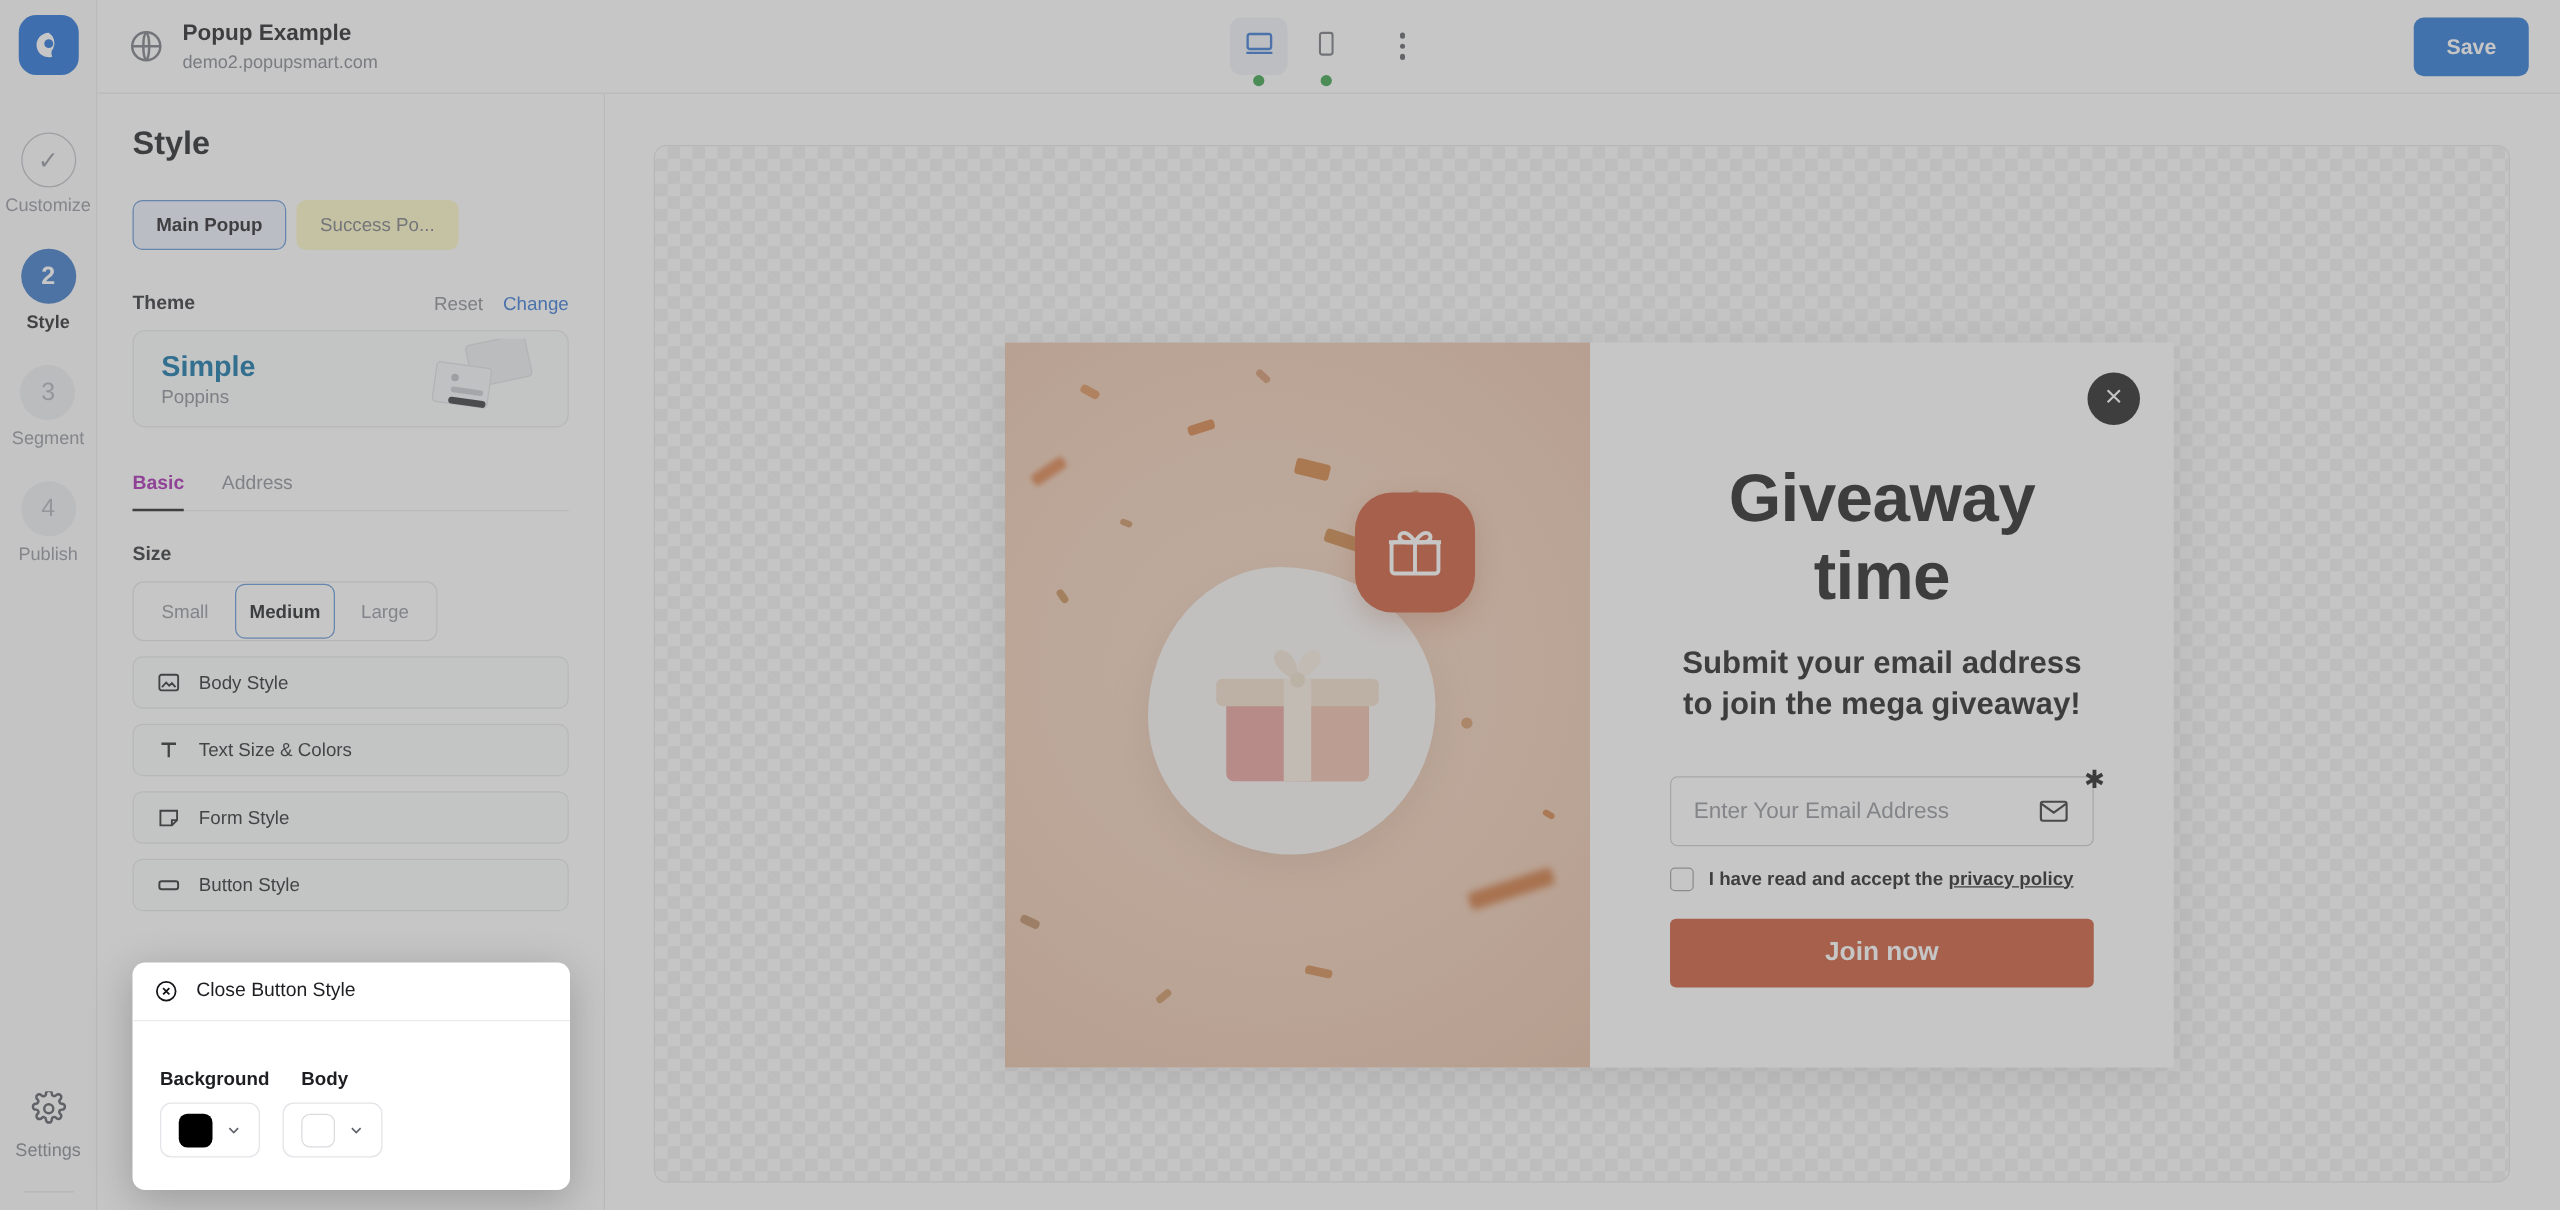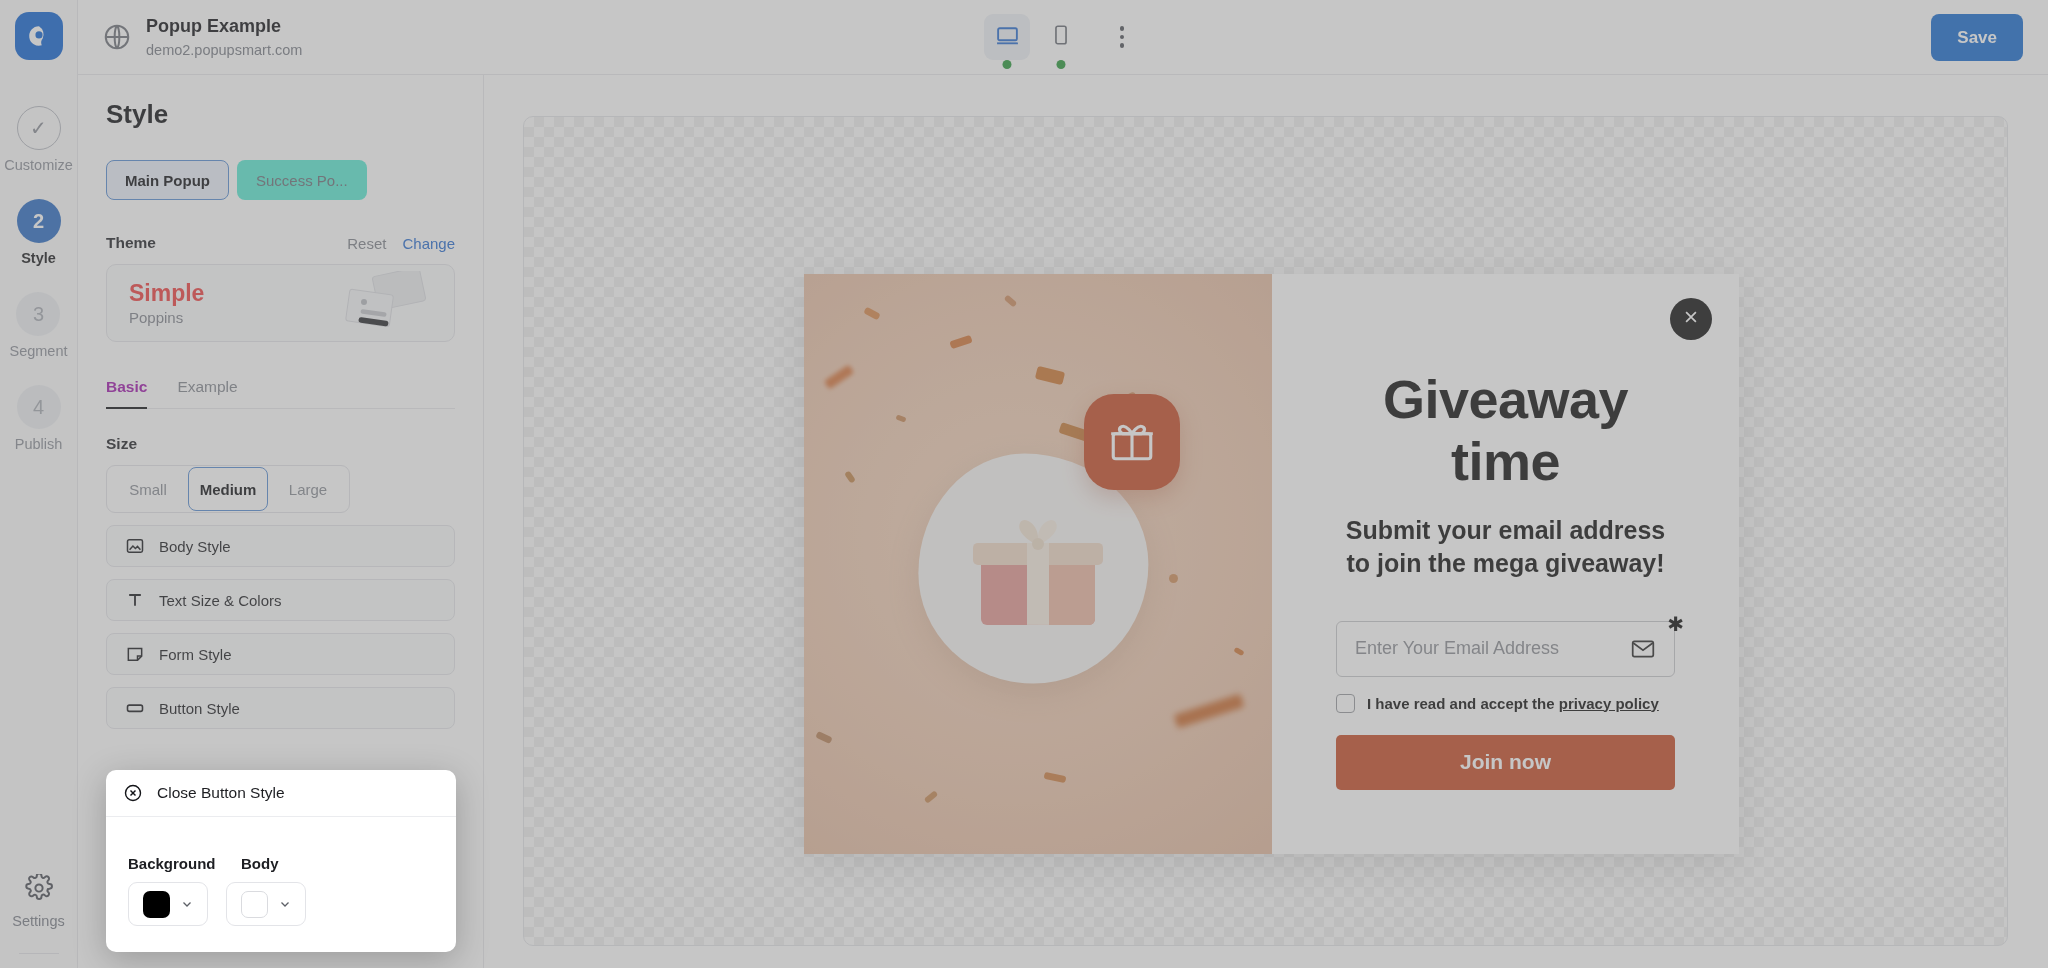--- a/index.html
+++ b/index.html
@@ -89,36 +89,36 @@
     background: #fff; border-right: 1px solid #e8e9ec; z-index: 11;
     overflow: hidden;
   }
   .panel-inner { padding: 24px 28px 0 28px; }
   .panel-title { font-size: 26px; font-weight: 700; color: #141519; }
 
   .popup-tabs { display: flex; gap: 8px; margin-top: 30px; }
   .ptab {
     height: 40px; padding: 0 18px; border-radius: 8px;
     display: flex; align-items: center; font-size: 15px; cursor: pointer;
-    background: #5eead4; color: #70747c; border: 1px solid transparent;
+    background: #fef9c3; color: #70747c; border: 1px solid transparent;
   }
   .ptab.active { background: #eaf0fa; color: #15161a; font-weight: 600; border: 1px solid #5a8fd4; }
 
   .theme-row { display:flex; align-items:center; justify-content:space-between; margin-top: 34px; }
   .theme-label { font-size: 15.5px; font-weight: 600; color: #25262b; }
   .theme-actions { display:flex; gap: 16px; font-size: 15px; }
   .link-reset { color: #82868e; cursor: pointer; }
   .link-change { color: #2b6fd1; cursor: pointer; }
 
   .theme-card {
     margin-top: 12px; height: 78px; border: 1px solid #e5e6ea; border-radius: 10px;
     background: #fafbfc; display: flex; align-items: center; position: relative;
     padding: 0 22px; cursor: pointer; overflow: hidden;
   }
-  .theme-name { font-size: 23px; font-weight: 700; color: #ef4444; }
+  .theme-name { font-size: 23px; font-weight: 700; color: #0369a1; }
   .theme-font { font-size: 15px; color: #83878f; margin-top: 2px; }
   .theme-thumb { position: absolute; right: 10px; top: 6px; width: 130px; height: 66px; }
 
   .bt-tabs { display: flex; gap: 30px; margin-top: 36px; border-bottom: 1px solid #e8e9ec; }
   .bt-tab { font-size: 15.5px; padding-bottom: 12px; color: #868a92; cursor: pointer; position: relative; }
   .bt-tab.active { color: #a21caf; font-weight: 700; }
   .bt-tab.active::after { content:""; position:absolute; left:0; right:0; bottom:-1px; height: 2.5px; background:#16171b; }
 
   .section-label { font-size: 15.5px; font-weight: 600; color: #25262b; margin-top: 26px; }
   .size-group {
@@ -347,21 +347,21 @@
           <rect x="36" y="18" width="44" height="32" rx="3" transform="rotate(8 36 18)" fill="#f5f6f8" stroke="#dcdee2"></rect>
           <circle cx="50" cy="31" r="3" fill="#b9bcc2"></circle>
           <rect x="47" y="38" width="26" height="4.5" rx="2" transform="rotate(8 47 38)" fill="#c6c9ce"></rect>
           <rect x="45" y="46" width="30" height="5.5" rx="2.6" transform="rotate(8 45 46)" fill="#2c2d31"></rect>
         </svg>
       </span>
     </div>
 
     <div class="bt-tabs">
       <div class="bt-tab active">Basic</div>
-      <div class="bt-tab">Example</div>
+      <div class="bt-tab">Address</div>
     </div>
 
     <div class="section-label">Size</div>
     <div class="size-group">
       <div class="size-opt">Small</div>
       <div class="size-opt selected">Medium</div>
       <div class="size-opt">Large</div>
     </div>
 
     <div class="acc-item">

